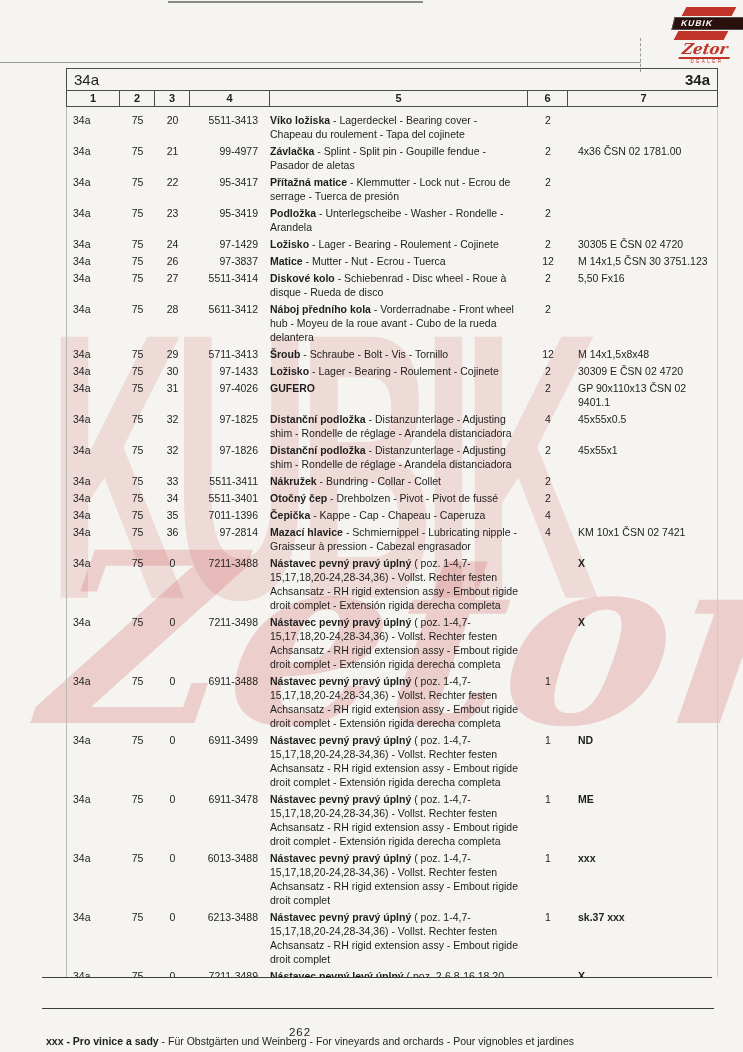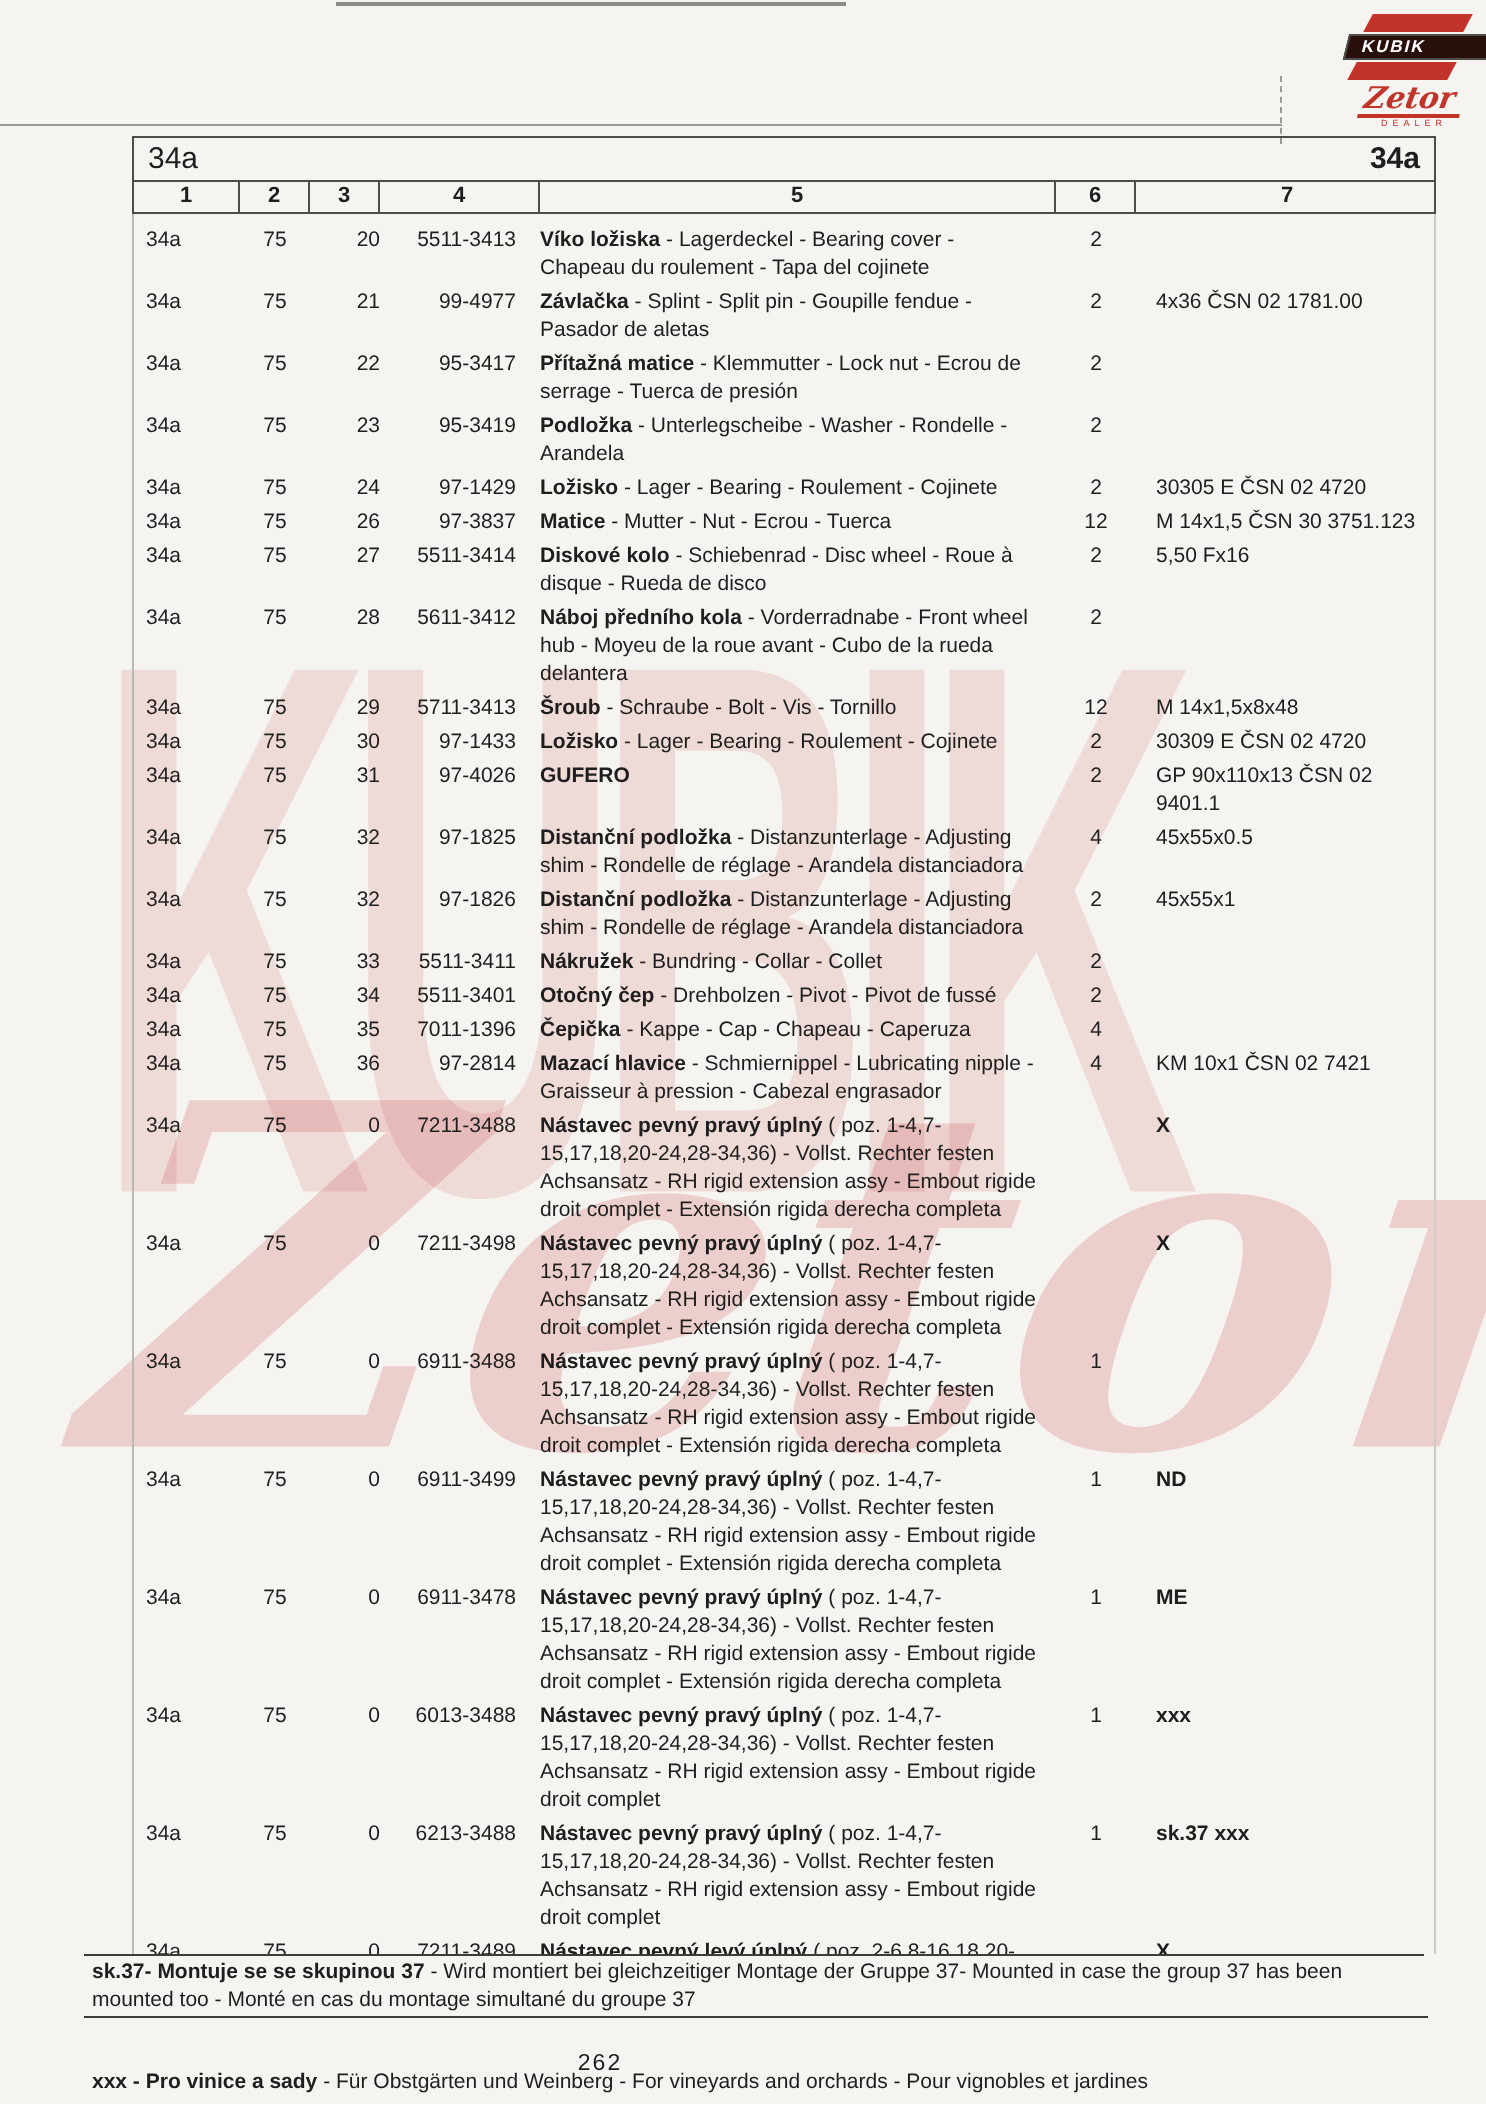--- a/index.html
+++ b/index.html
@@ -57,21 +57,21 @@
   .tbody{
     border-left:1px solid #b9b9b4;border-right:1px solid #cdcdc8;
     height:870px;box-sizing:border-box;padding-top:6px;overflow:hidden;
   }
   .row{
     display:grid;grid-template-columns:53px 35px 35px 80px 258px 40px 151px;
     font-size:10.5px;line-height:14px;margin-bottom:3px;
   }
   .row .c1{padding-left:6px;}
   .row .c2{text-align:center;}
-  .row .c3{text-align:right;}
+  .row .c3{text-align:center;}
   .row .c4{text-align:right;padding-right:12px;}
   .row .c5{padding-right:6px;}
   .row .c6{text-align:center;}
   .row .c7{padding-left:10px;}
   .pname{font-weight:bold;}
   .bold{font-weight:bold;}
   
   .footline1{position:absolute;left:42px;top:977px;width:670px;border-top:1.5px solid #3c3c38;z-index:1;}
   .footnote1{position:absolute;left:46px;top:980px;width:664px;font-size:10.5px;line-height:13.5px;z-index:1;}
   .footline2{position:absolute;left:42px;top:1008px;width:672px;border-top:1.5px solid #3c3c38;z-index:1;}
@@ -335,22 +335,19 @@
       <span class="c3">0</span>
       <span class="c4">7211-3489</span>
       <span class="c5"><span class="pname">Nástavec pevný levý úplný</span><span> ( poz. 2-6,8-16,18,20-24,28-34,36) - Vollst. Linker festen Achsansatz - LH rigid extension assy - Embout rigide gauche complet - Extensión rigida izquierda completa</span></span>
       <span class="c6"></span>
       <span class="c7 bold">X</span>
     </div>
       </div>
   </div>
 
   <div class="footline1"></div>
-  <div class="footnote1">
-    <span class="bold">sk.37- Montuje se se skupinou 37</span><span> - Wird montiert bei gleichzeitiger Montage der Gruppe 37- Mounted in case the group 37 has been mounted too - Monté en cas du montage simultané du groupe 37</span>
-  </div>
   <div class="footline2"></div>
   <div class="footnote2">
     <span class="bold">xxx - Pro vinice a sady</span><span> - Für Obstgärten und Weinberg - For vineyards and orchards - Pour vignobles et jardines</span>
   </div>
   <div class="pagenum">262</div>
 
 </div>
 
 </body></html>

